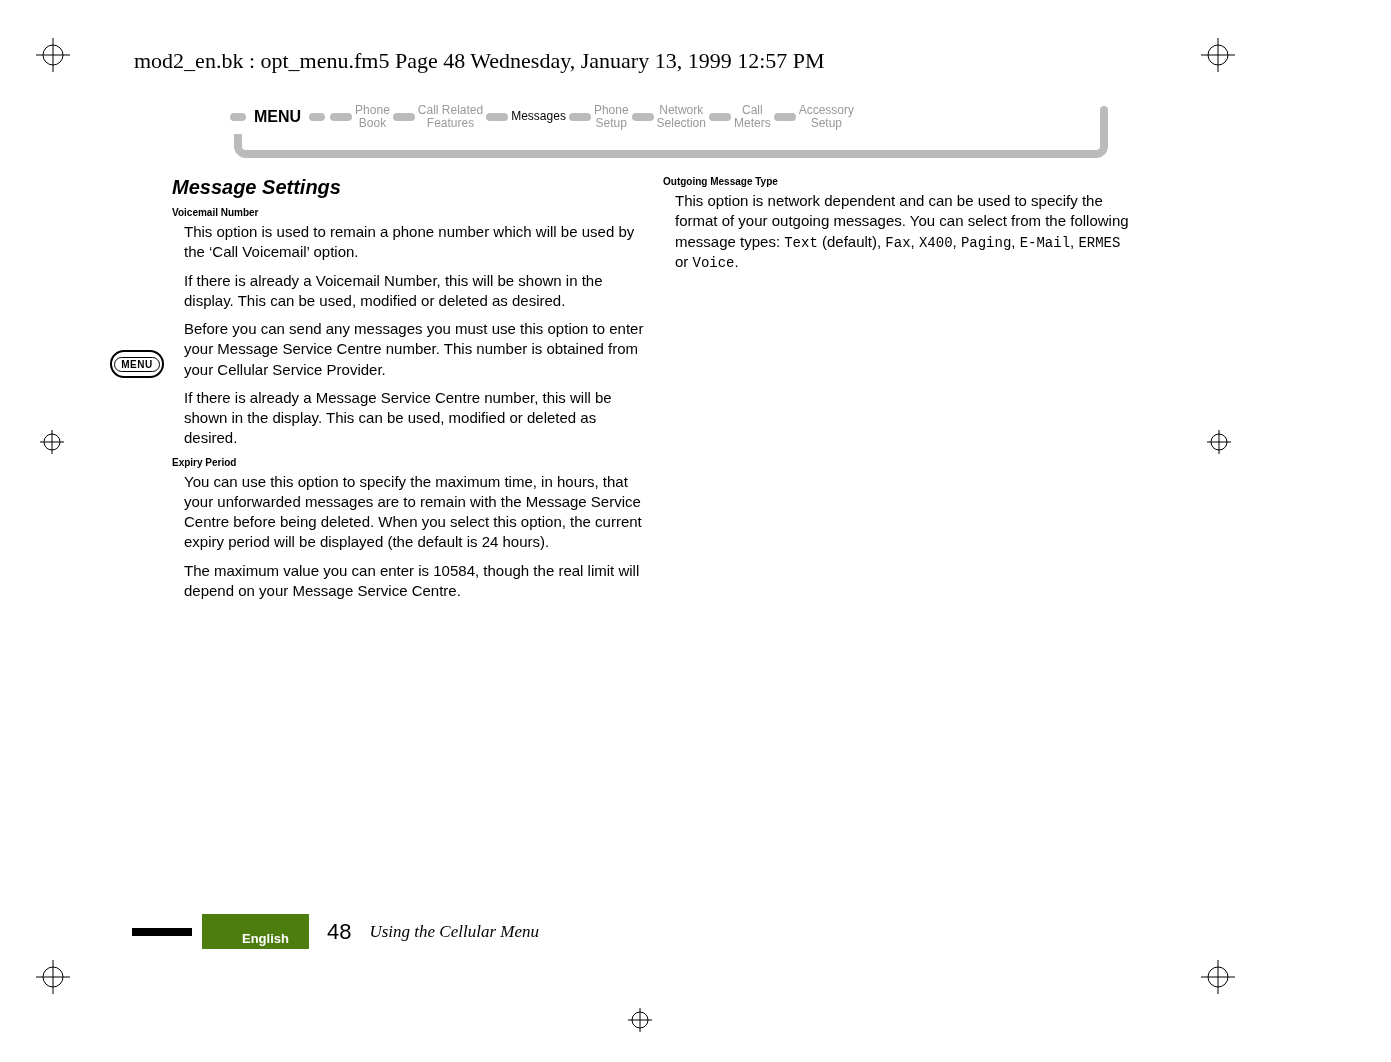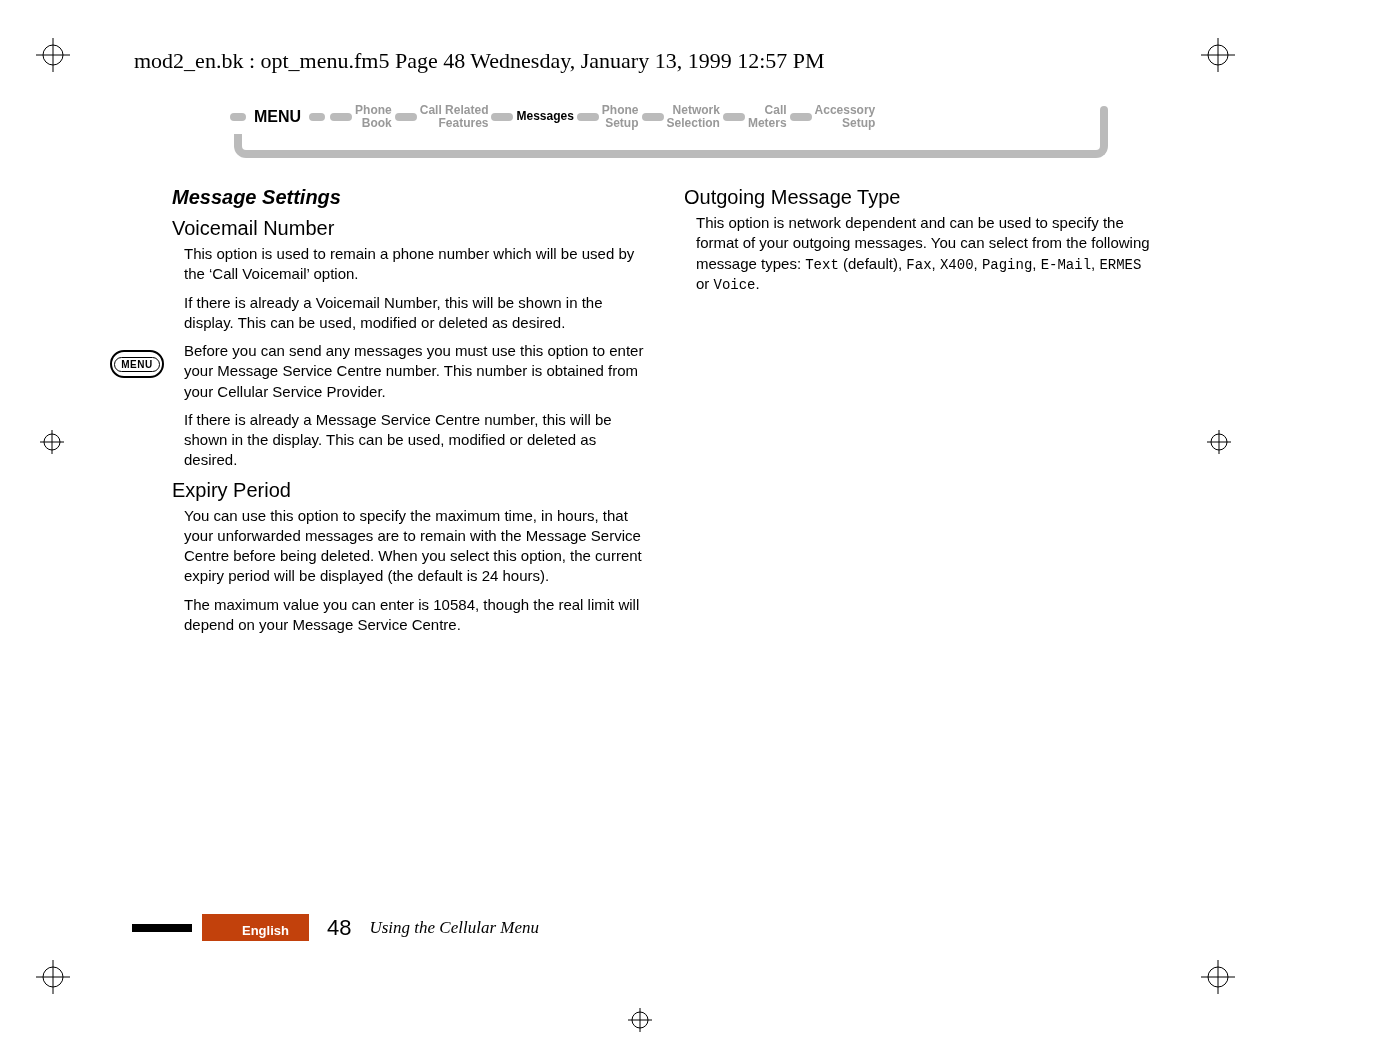--- a/index.html
+++ b/index.html
@@ -2,40 +2,40 @@
 <html><head>
 <meta charset="utf-8">
 <style>
   html,body{margin:0;padding:0;background:#fff;font-family:"Segoe UI",Arial,sans-serif;color:#000}
   .page{width:1391px;height:1036px;position:relative}
   .crop{position:absolute;width:34px;height:34px}
   .crop svg{display:block}
   .header{position:absolute;left:134px;top:48px;font-family:"Times New Roman",serif;font-size:22px}
   .nav{position:absolute;left:228px;top:100px;width:880px;height:54px}
   .nav-row{display:flex;align-items:center;height:34px}
-  .chip{font-size:12px;color:#999;text-align:right;line-height:1.1;font-weight:bold}
+  .chip{font-size:12px;color:#999;text-align:center;line-height:1.1;font-weight:normal}
   .chip.active{color:#000}
   .mlabel{font-size:16px;font-weight:bold;color:#000;margin:0 6px}
   .barL,.barR{width:16px;height:8px;background:#bbb;border-radius:4px;margin:0 2px}
   .conn{width:22px;height:8px;background:#bbb;border-radius:4px;margin:0 3px}
   .loop{position:absolute;left:6px;top:34px;width:858px;height:16px;border-left:8px solid #bbb;border-bottom:8px solid #bbb;border-right:8px solid #bbb;border-radius:0 0 12px 12px}
   .loop-right{position:absolute;right:-8px;top:-28px;width:8px;height:34px;background:#bbb;border-radius:8px 8px 0 0}
   .menu-badge{position:absolute;left:110px;top:350px;width:50px;height:24px;border:2px solid #000;border-radius:14px;display:flex;align-items:center;justify-content:center;font-size:10px;font-weight:bold;letter-spacing:0.5px}
   .menu-badge .inner{border:1px solid #000;border-radius:10px;padding:1px 6px}
-  .cols{position:absolute;left:172px;top:186px;width:990px;display:flex;gap:40px}
+  .cols{position:absolute;left:172px;top:176px;width:990px;display:flex;gap:19px}
   .col{width:472px}
   h2{margin:0 0 4px 0;font-size:20px;font-style:italic;font-weight:bold}
-  h3{margin:8px 0 2px 0;font-size:20px;font-weight:normal}
+  h3{margin:8px 0 2px 0;font-size:10px;font-weight:bold}
   p{margin:4px 0 8px 12px;font-size:15px;line-height:1.35}
   .mono{font-family:"Courier New",monospace;font-size:14px}
   .note{display:flex;gap:6px;margin:6px 0 0 12px}
   .note .txt{font-style:italic;font-size:15px}
   .note-icon{flex:0 0 auto;margin-top:2px}
   .footer{position:absolute;left:132px;top:914px;display:flex;align-items:center;gap:18px}
-  .lang{background:#c2410c;color:#fff;font-size:13px;font-weight:bold;padding:9px 20px 3px 40px}
+  .lang{background:#4d7c0f;color:#fff;font-size:13px;font-weight:bold;padding:17px 20px 3px 40px}
   .lang-pre{width:60px;height:8px;background:#000;margin-right:-8px}
   .pnum{font-size:22px;font-weight:normal}
   .sect{font-family:"Times New Roman",serif;font-style:italic;font-size:17px}
   .reg{position:absolute;width:24px;height:24px}
 </style>
 </head>
 <body>
 
 <div class="page">
 

